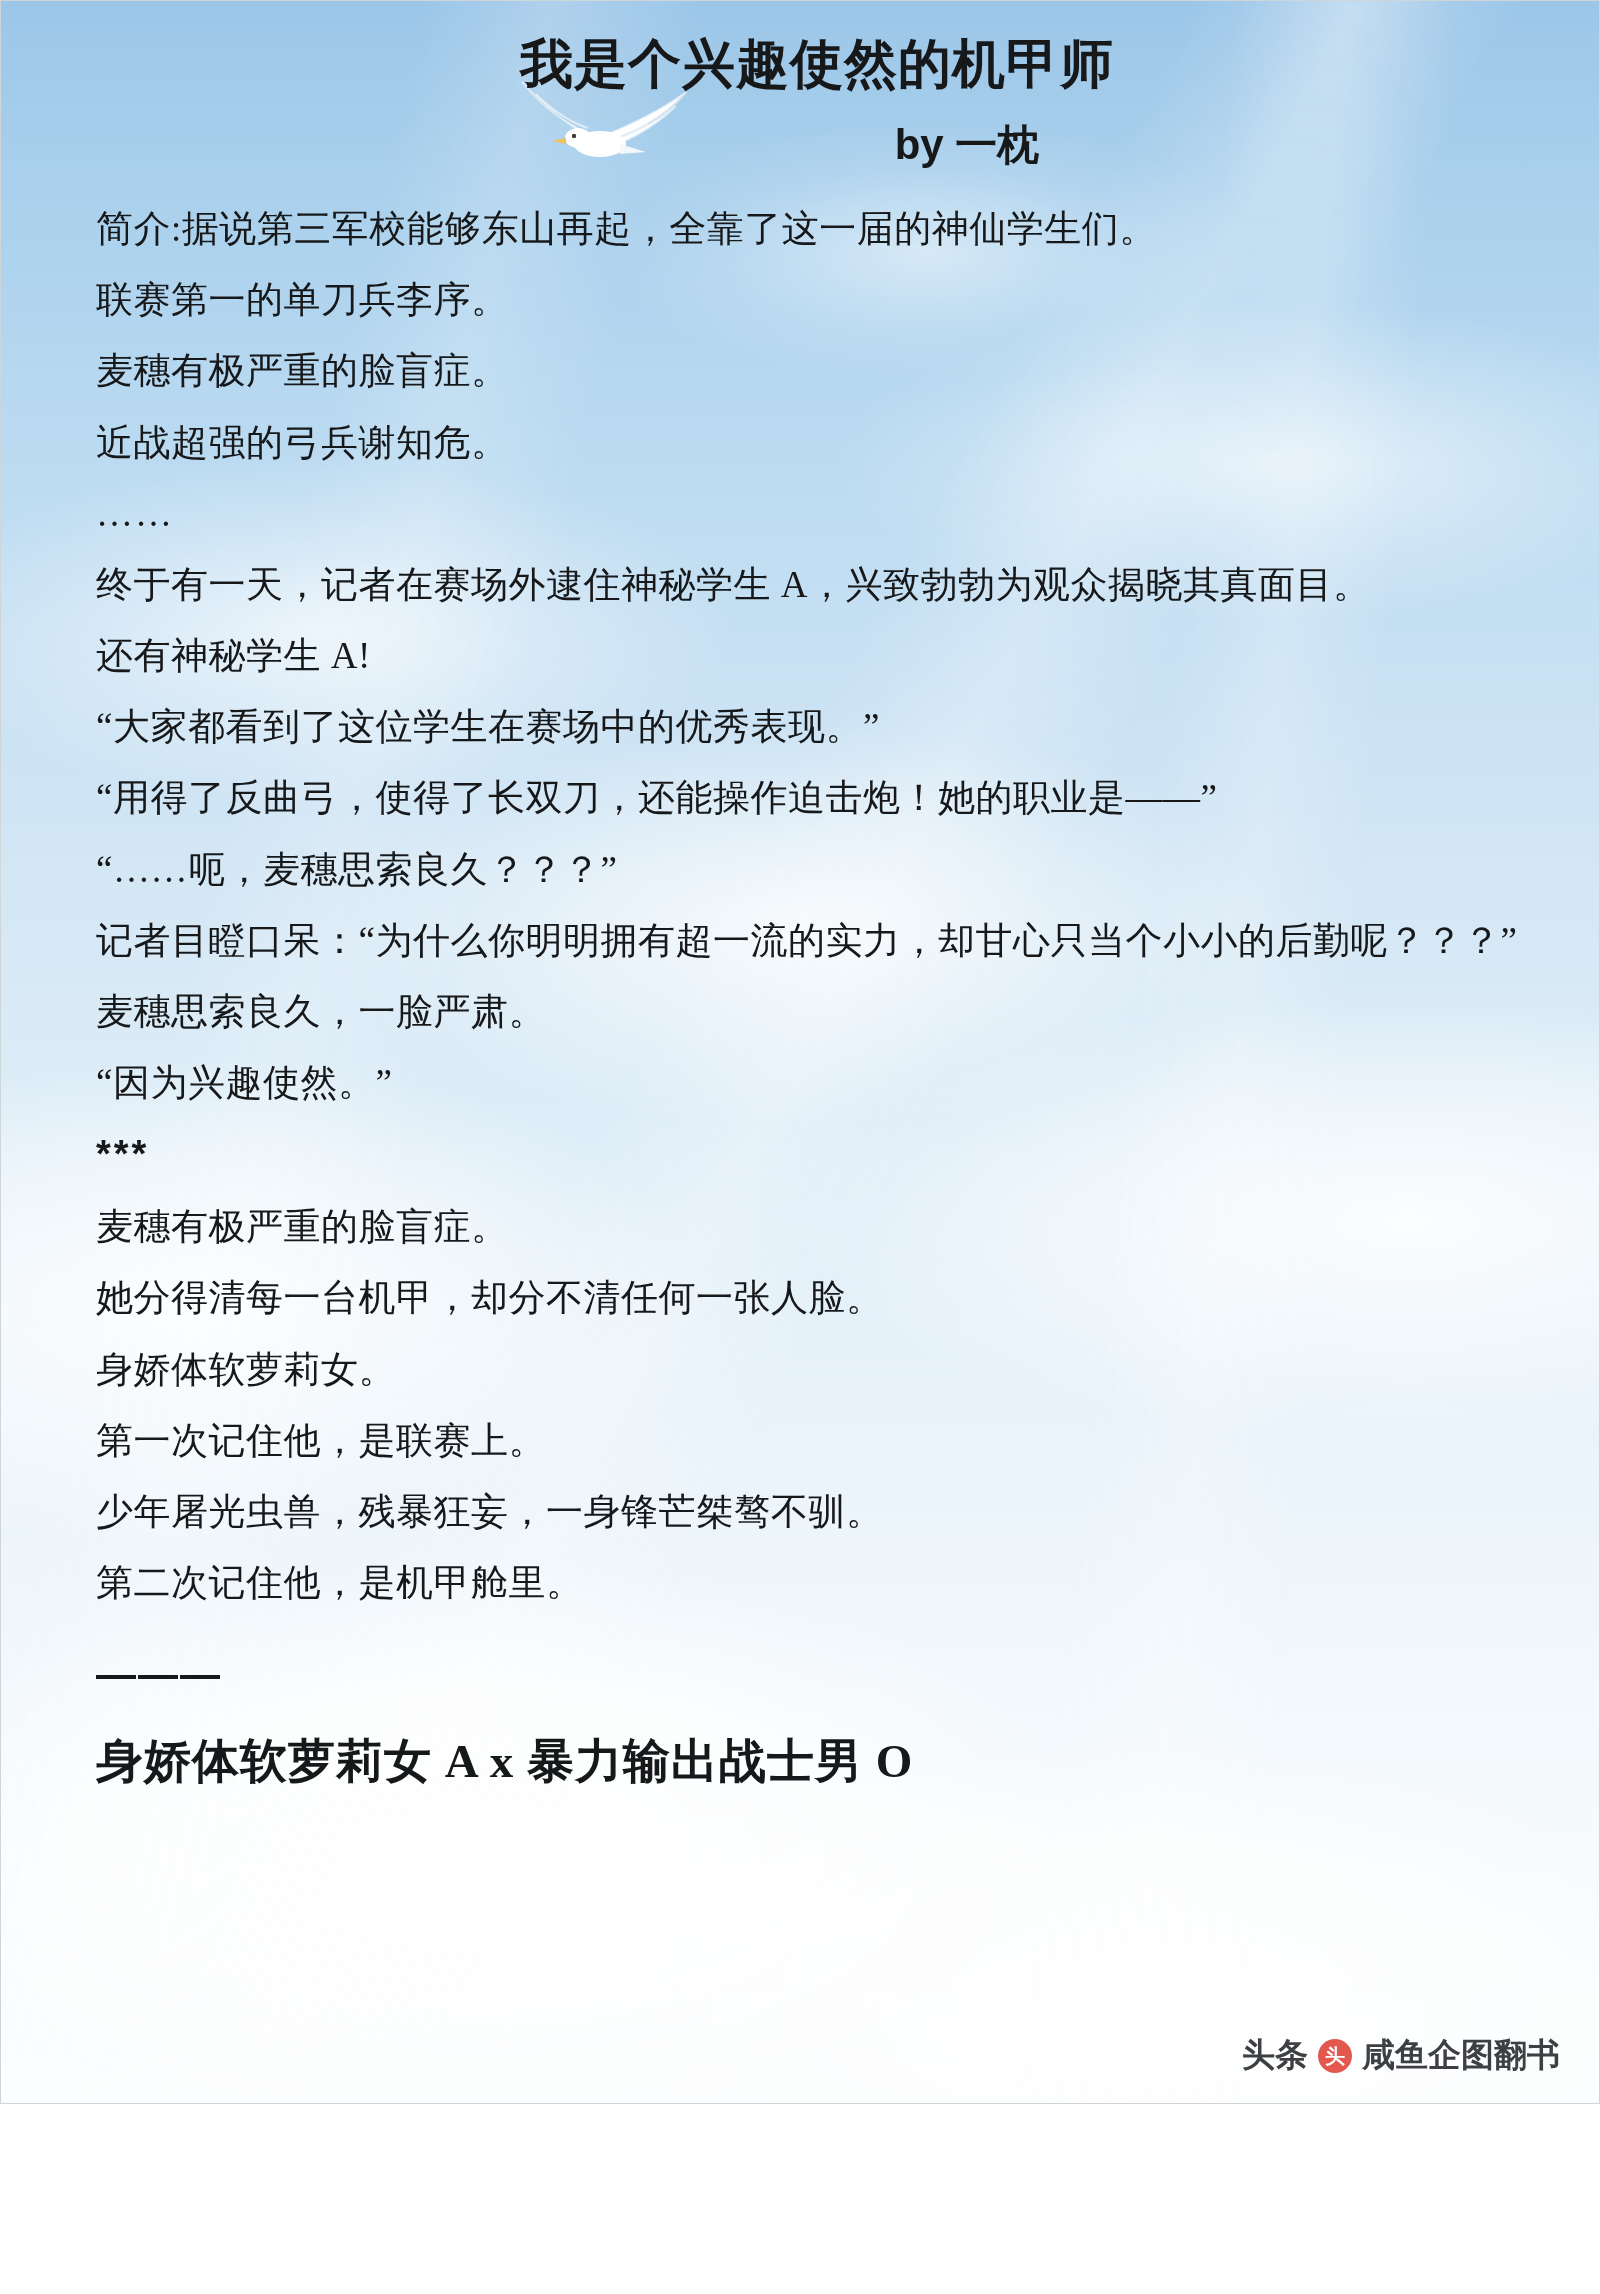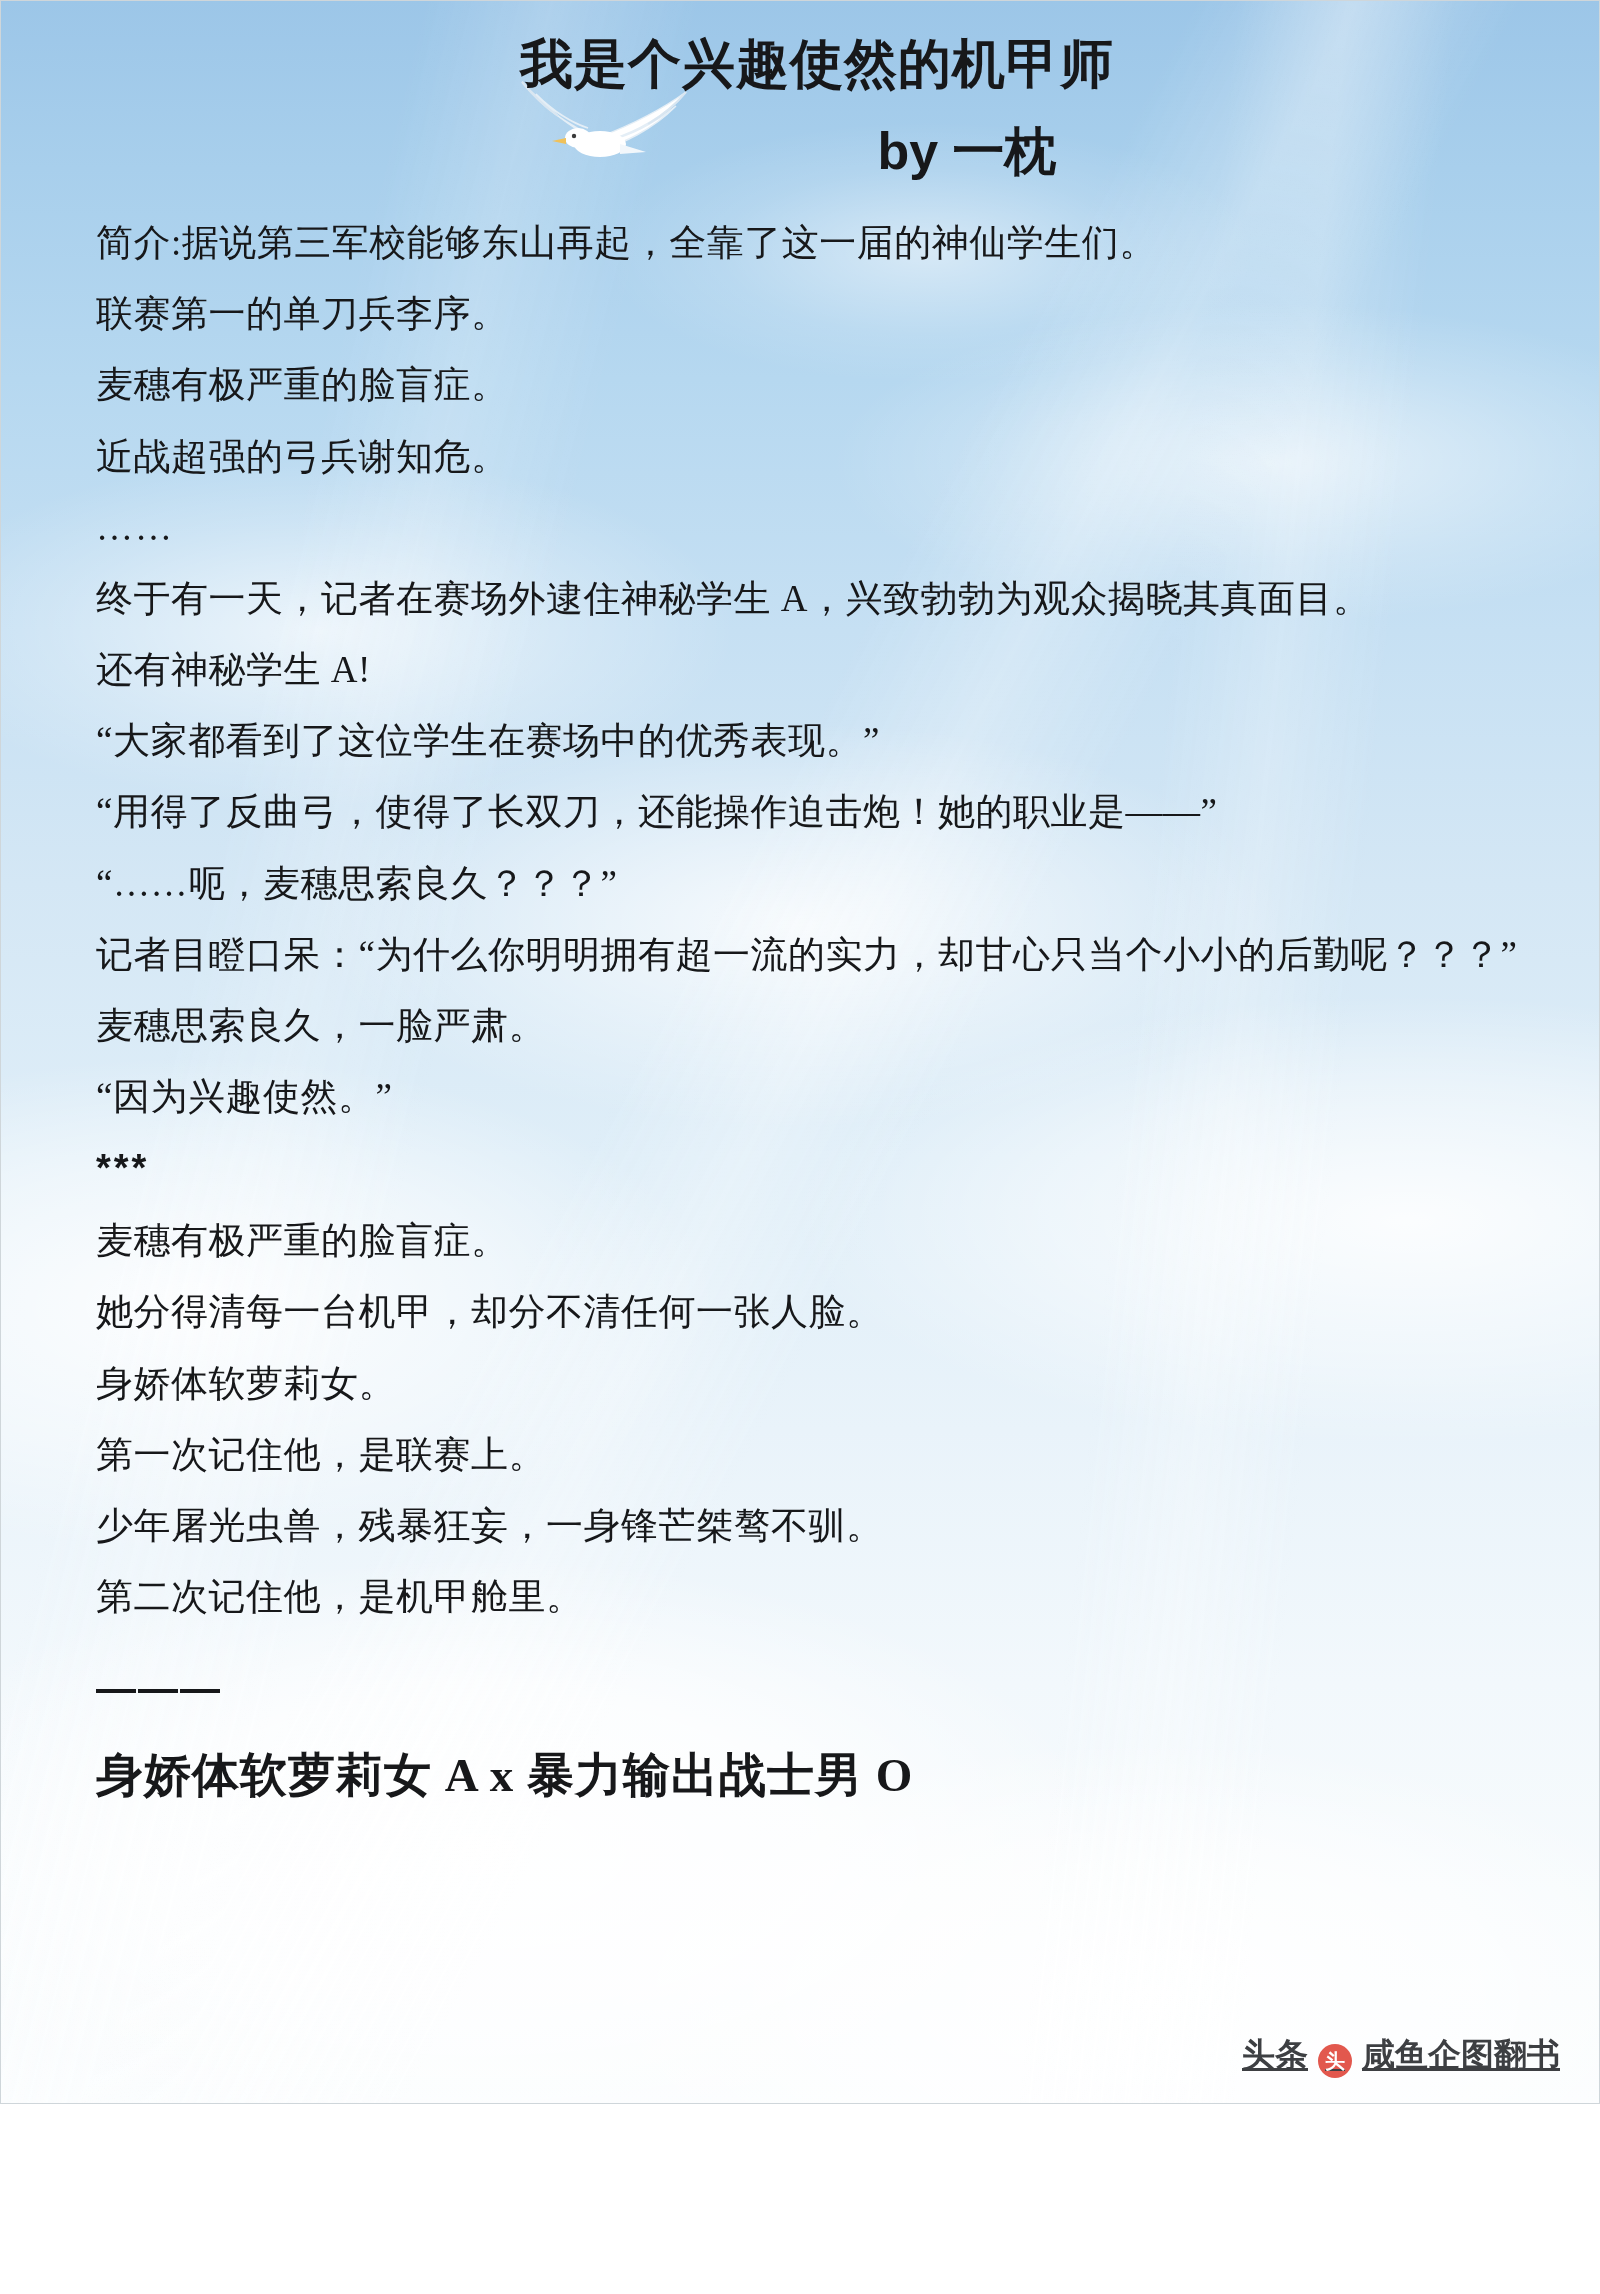--- a/index.html
+++ b/index.html
@@ -81,21 +81,21 @@
     font-size: 53px;
     line-height: 1.15;
     text-align: center;
     letter-spacing: 1px;
     margin: 18px 0 0 0;
     padding-right: 20px;
   }
   .byline {
     font-family: "Liberation Sans", "DejaVu Sans", sans-serif;
     font-weight: bold;
-    font-size: 52px;
+    font-size: 42px;
     text-align: center;
     margin: 22px 0 0 0;
     padding-left: 280px;
   }
   .body {
     margin-top: 26px;
   }
   .line {
     font-size: 37px;
     line-height: 1.60;
@@ -130,28 +130,27 @@
     letter-spacing: 1px;
     margin-top: 18px;
   }
 
   
   .watermark {
     position: absolute;
     right: 40px;
     bottom: 26px;
     display: flex;
-    align-items: flex-end;
+    align-items: center;
     gap: 10px;
     font-family: "Liberation Sans", "DejaVu Sans", sans-serif;
     font-weight: bold;
     font-size: 33px;
     color: #2d2f33;
     opacity: 0.92;
-    text-decoration: underline;
   }
   .wm-logo {
     display: inline-flex;
     align-items: center;
     justify-content: center;
     width: 34px;
     height: 34px;
     border-radius: 50%;
     background: #e04a3f;
     color: #fff;

